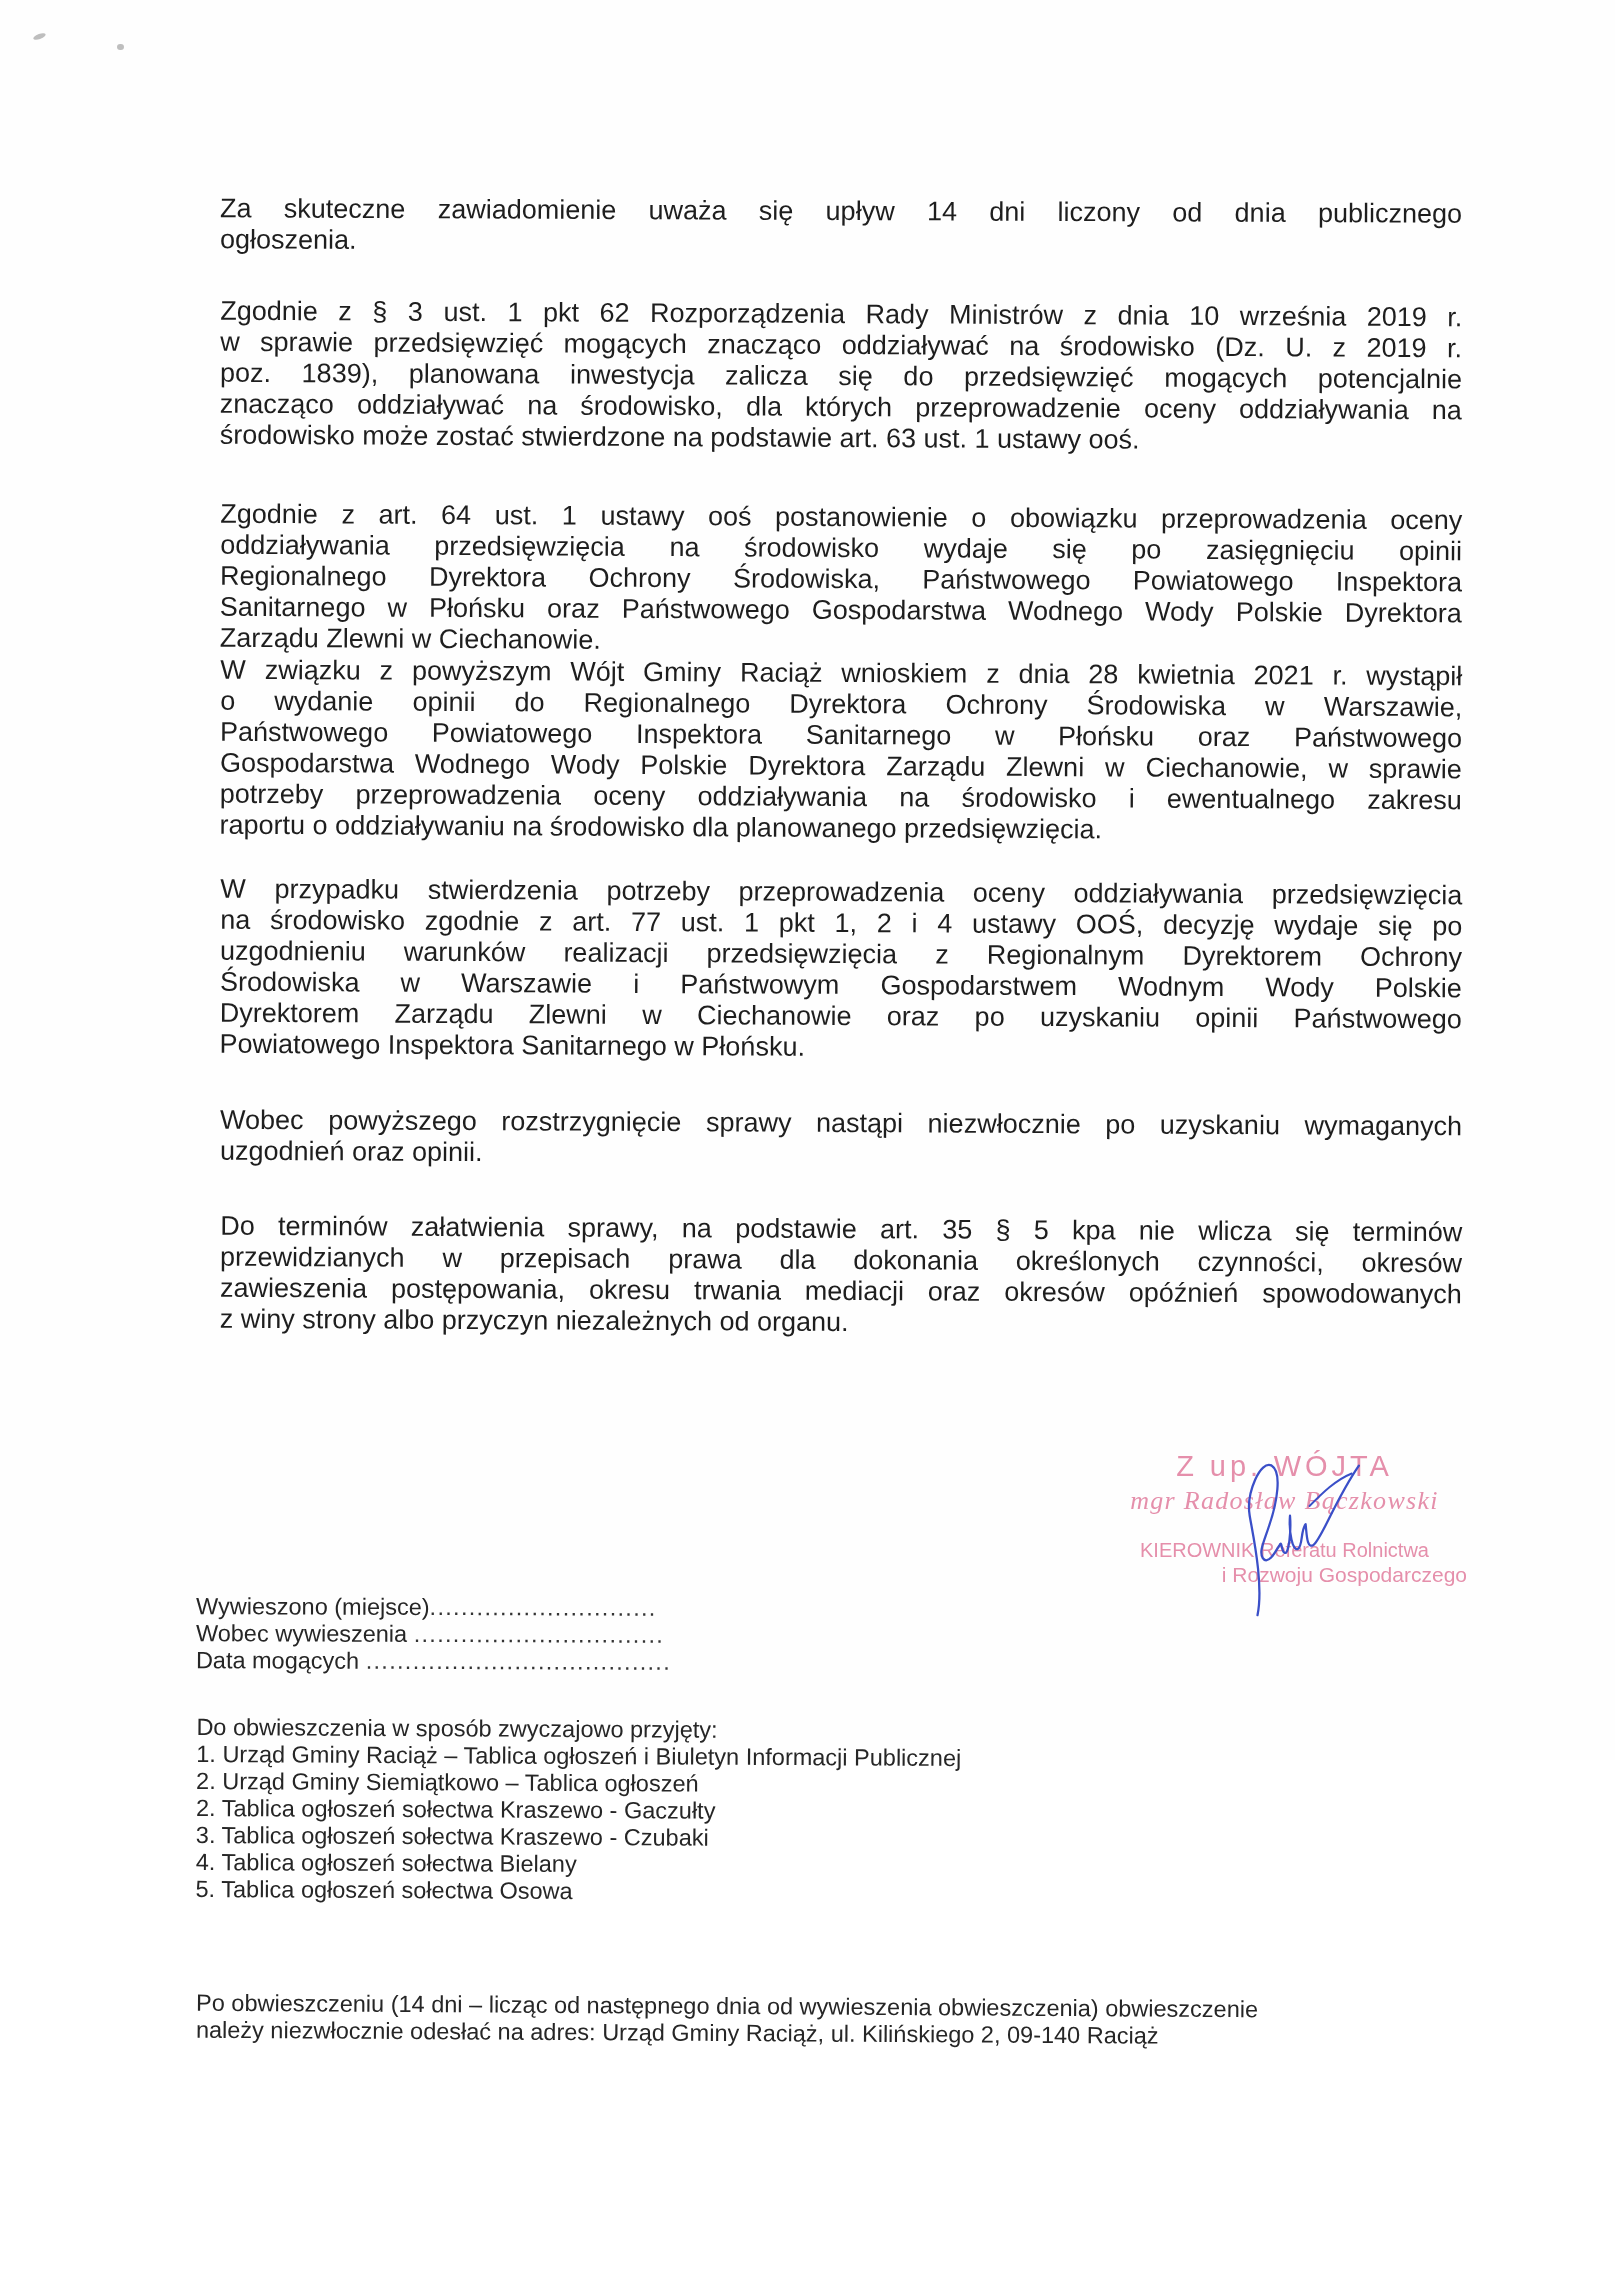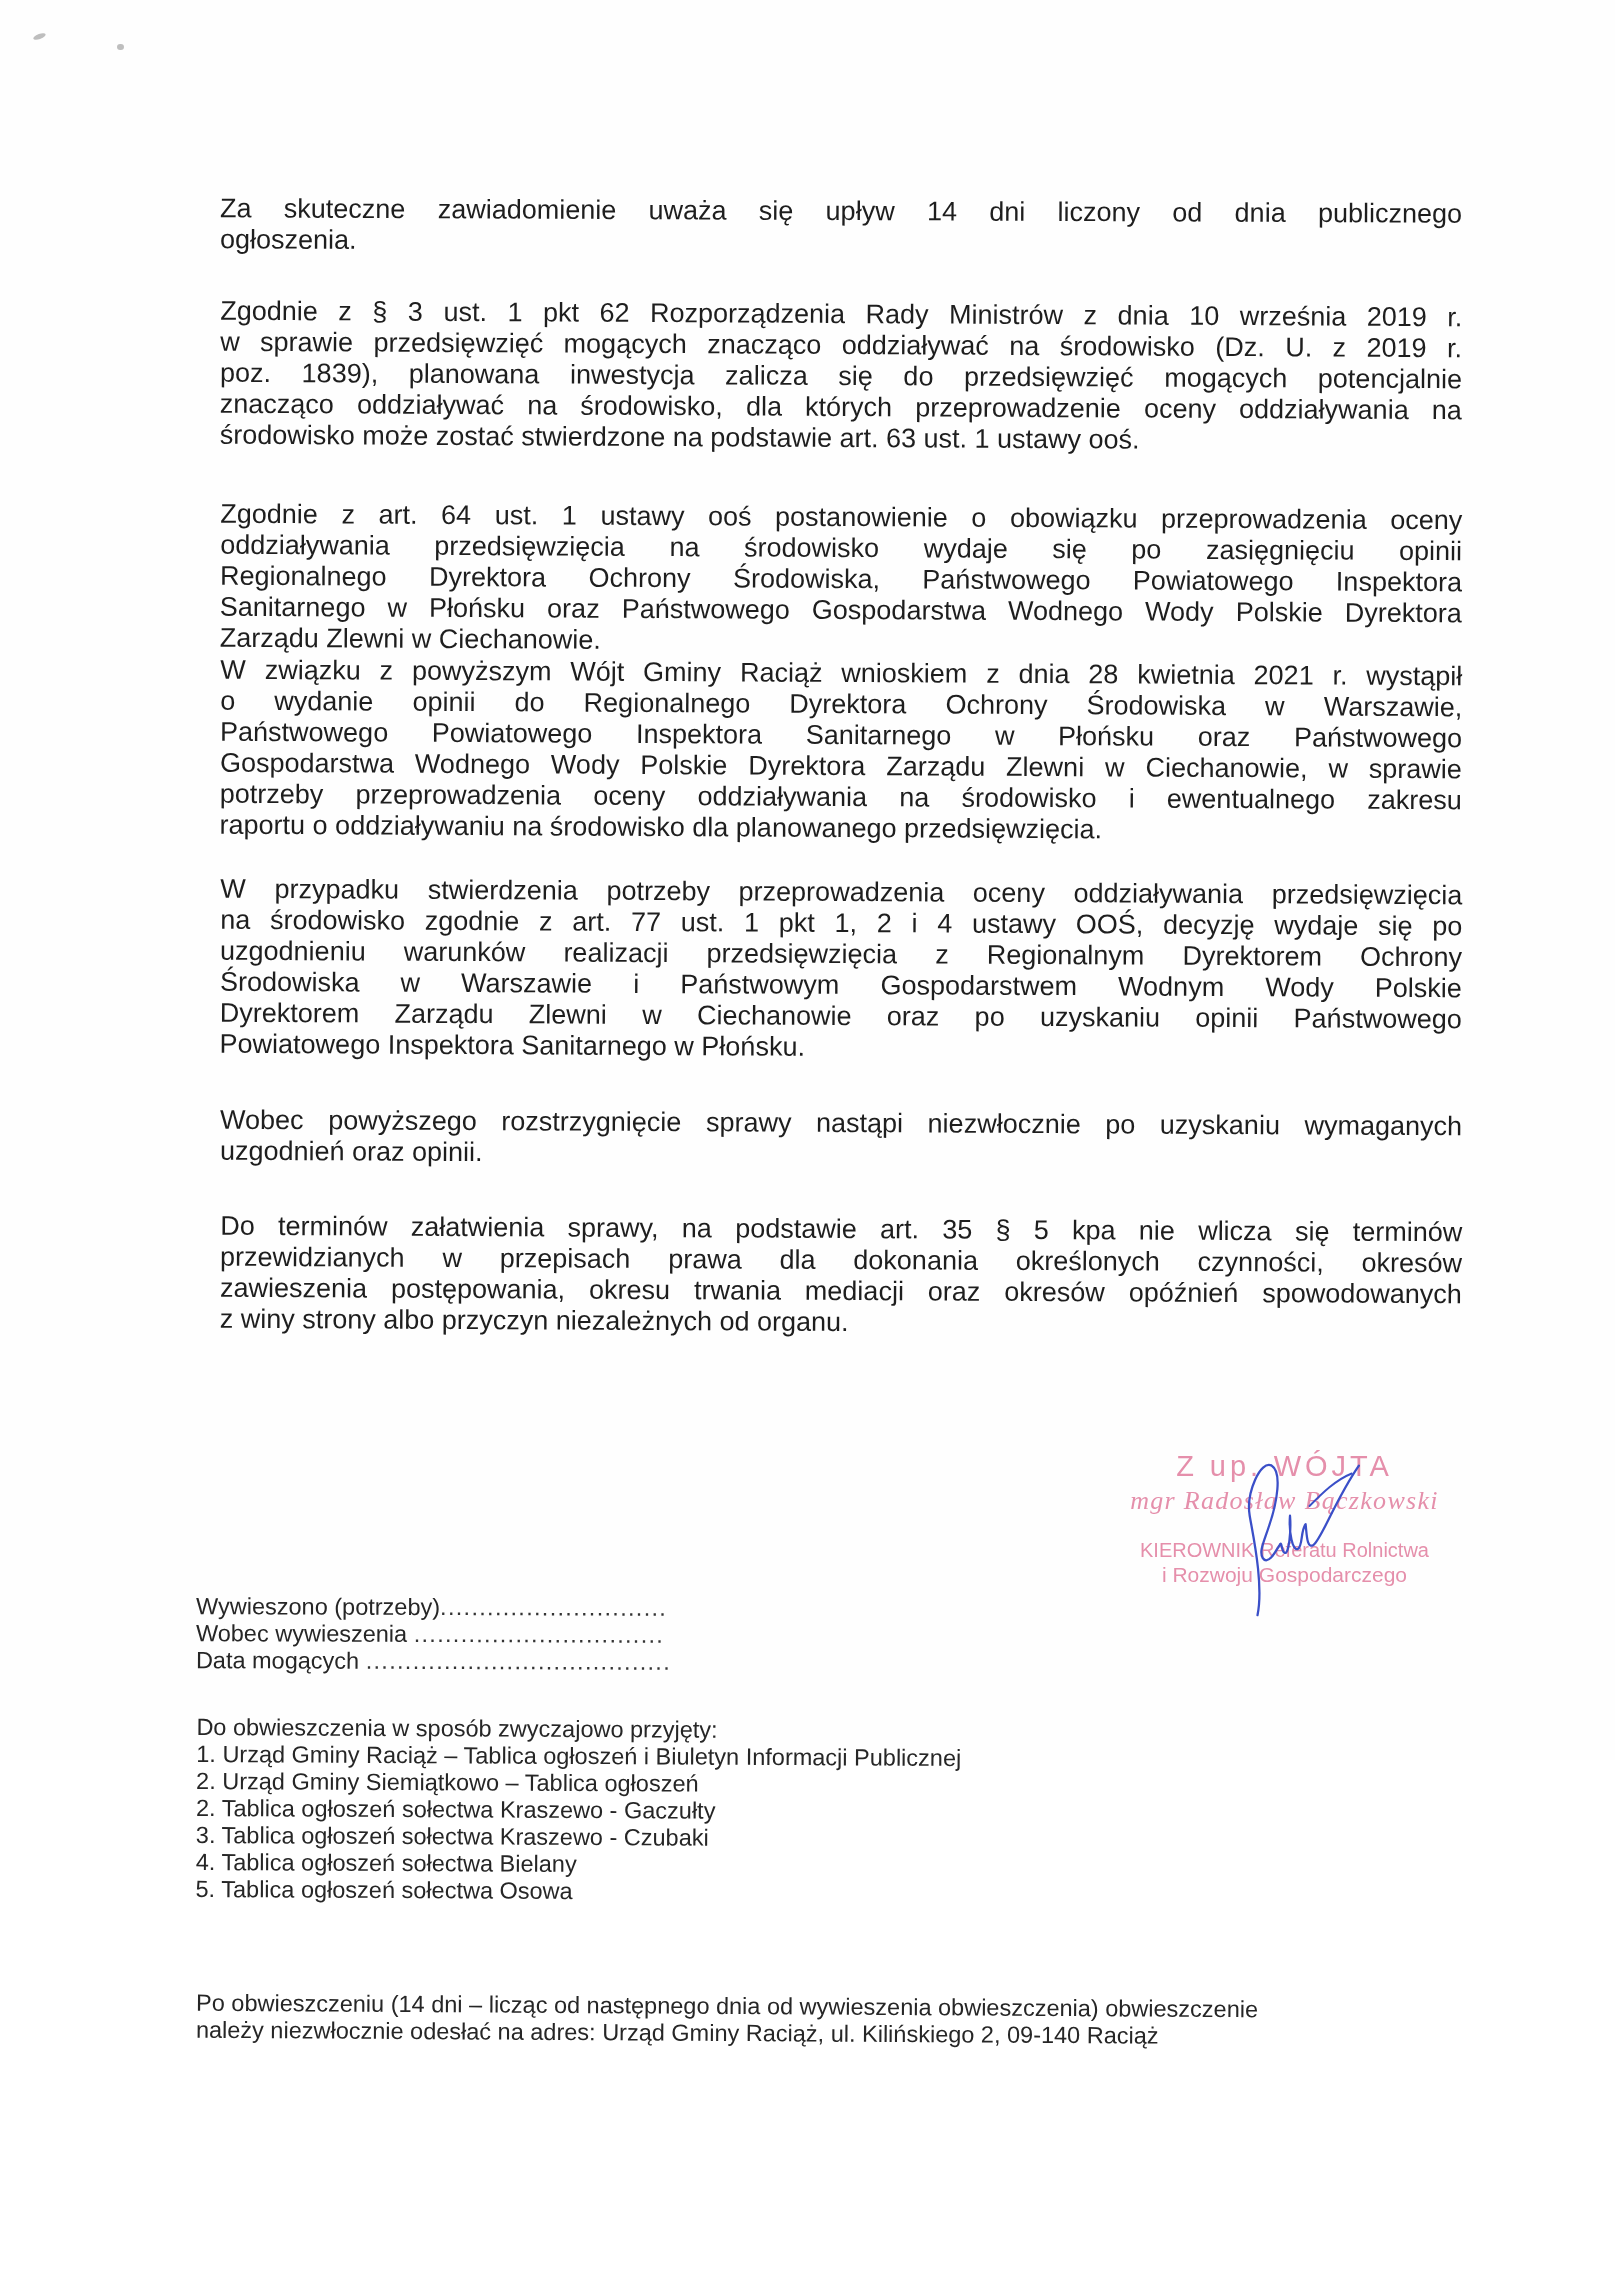--- a/index.html
+++ b/index.html
@@ -10,21 +10,21 @@
   .para { position: absolute; left: 220px; width: 1242px; font-size: 27px; line-height: 31px; }
   .line { display: block; height: 31px; white-space: nowrap; text-align: justify; text-align-last: justify; }
   .line.last { text-align-last: left; }
   .small { position: absolute; left: 196px; font-size: 23.5px; line-height: 27px; color: #262626; }
   .small .row { display: block; white-space: nowrap; }
   .dots { letter-spacing: 1.3px; color: #333; }
   .stamp { position: absolute; left: 1102px; top: 1450px; width: 365px; color: #e58fab; text-align: center; }
   .stamp .s1 { font-size: 29px; letter-spacing: 3.9px; line-height: 33px; }
   .stamp .s2 { font-family: "Liberation Serif", serif; font-style: italic; font-size: 26px; letter-spacing: 1.3px; line-height: 30px; margin-top: 2.6px; }
   .stamp .s3 { font-size: 20px; line-height: 23.5px; margin-top: 23.5px; }
-  .stamp .s4 { font-size: 21px; line-height: 23.5px; }
+  .stamp .s4 { font-size: 21px; line-height: 23.5px; text-align: right; }
   .signature { position: absolute; left: 1212px; top: 1454px; width: 169px; height: 169px; }
 </style>
 </head>
 <body>
 
 <div class="page">
 
   <span class="speck" style="left:33px;top:34px;width:13px;height:5.2px;transform:rotate(-20deg);"></span>
   <span class="speck" style="left:117px;top:44px;width:6.5px;height:5.9px;"></span>
 
@@ -86,21 +86,21 @@
     <div class="s4">i Rozwoju Gospodarczego</div>
   </div>
 
   <svg class="signature" viewBox="0 0 260 260">
     <path d="M70 248 C 80 200, 62 120, 58 95 C 52 60, 75 8, 92 18 C 108 28, 100 75, 88 110 C 80 135, 72 150, 78 160 C 86 172, 98 150, 104 140 C 108 132, 106 150, 112 152 C 118 155, 122 120, 120 95 C 118 120, 124 150, 132 146 C 140 142, 136 118, 144 108 C 146 126, 146 146, 156 140 C 168 132, 190 70, 226 18" fill="none" stroke="#3a4fc8" stroke-width="3.5" stroke-linecap="round" stroke-linejoin="round"></path>
     <path d="M150 80 C 170 60, 190 40, 215 30" fill="none" stroke="#3a4fc8" stroke-width="3" stroke-linecap="round"></path>
   </svg>
 
   <div class="small" style="top:1594px; transform:rotate(0.2deg);">
     <span class="row">
-      <span>Wywieszono (potrzeby)</span><span class="dots">.............................</span>
+      <span>Wywieszono (miejsce)</span><span class="dots">.............................</span>
     </span>
     <span class="row">
       <span>Wobec wywieszenia </span><span class="dots">................................</span>
     </span>
     <span class="row">
       <span>Data mogących </span><span class="dots">.......................................</span>
     </span>
   </div>
 
   <div class="small" style="top:1716px; transform:rotate(0.3deg);">

